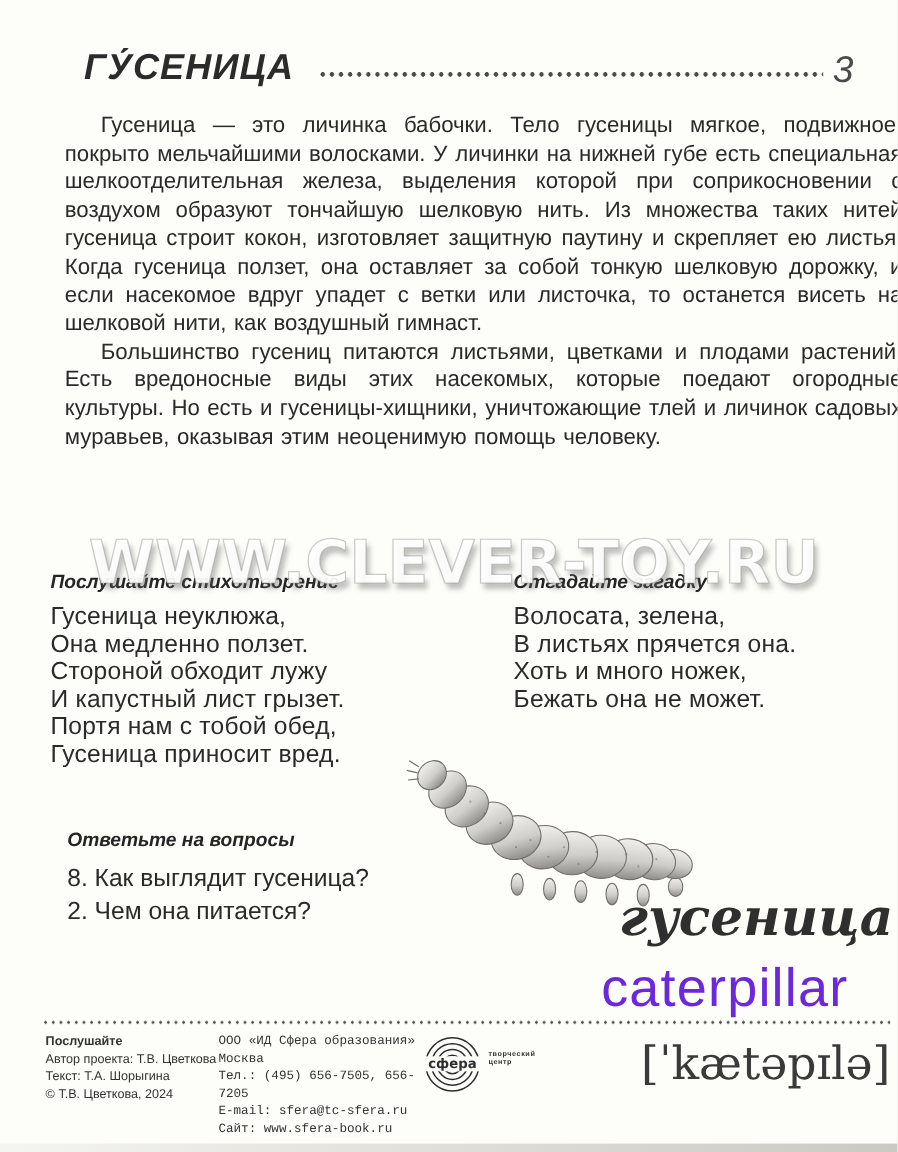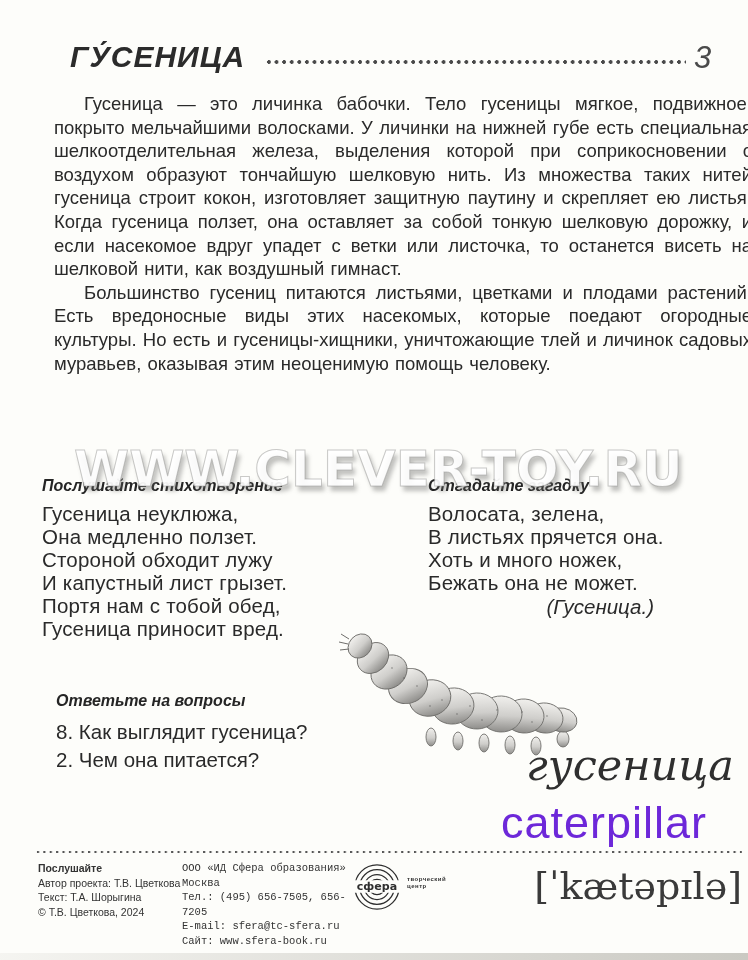--- a/index.html
+++ b/index.html
@@ -58,21 +58,21 @@
   }
   
   .questions { position: absolute; left: 56px; top: 692px; width: 452px; }
   .questions .col-heading { height: 26px; }
   .question-item { font-size: 20.5px; line-height: 28.2px; }
   
   .caterpillar-wrap { position: absolute; left: 332px; top: 616px; width: 250px; height: 150px; }
   .ru-script {
     position: absolute; left: 515px; top: 740px; width: 230px;
     font-family: "DejaVu Serif", serif; font-style: italic;
-    font-size: 43px; color: #2f2f2f; text-align: center; letter-spacing: 0px;
+    font-size: 43px; color: #2f2f2f; text-align: center; letter-spacing: 0px; font-weight: bold;
   }
   .en-word {
     position: absolute; left: 478px; top: 797px; width: 252px;
     font-size: 45px; font-weight: 400; color: #6d28d9;
     text-align: center; letter-spacing: 1px;
   }
   .transcription {
     position: absolute; left: 520px; top: 864px; width: 222px;
     font-family: "DejaVu Serif", serif;
     font-size: 38px; color: #3a3a3a; text-align: right;
@@ -121,21 +121,20 @@
     <div class="verse-line">Портя нам с тобой обед,</div>
     <div class="verse-line">Гусеница приносит вред.</div>
   </div>
 
   <div class="riddle-col">
     <div class="col-heading">Отгадайте загадку</div>
     <div class="verse-line">Волосата, зелена,</div>
     <div class="verse-line">В листьях прячется она.</div>
     <div class="verse-line">Хоть и много ножек,</div>
     <div class="verse-line">Бежать она не может.</div>
-    <div class="riddle-answer">(Гусеница.)</div>
   </div>
 
   <div class="caterpillar-wrap">
     <svg width="250" height="150" viewBox="0 0 250 150">
       <defs>
         <linearGradient id="catg" x1="0" y1="0" x2="0" y2="1">
           <stop offset="0" stop-color="#f1f0ed"></stop>
           <stop offset="0.55" stop-color="#cfcecb"></stop>
           <stop offset="1" stop-color="#8f8e8b"></stop>
         </linearGradient>

